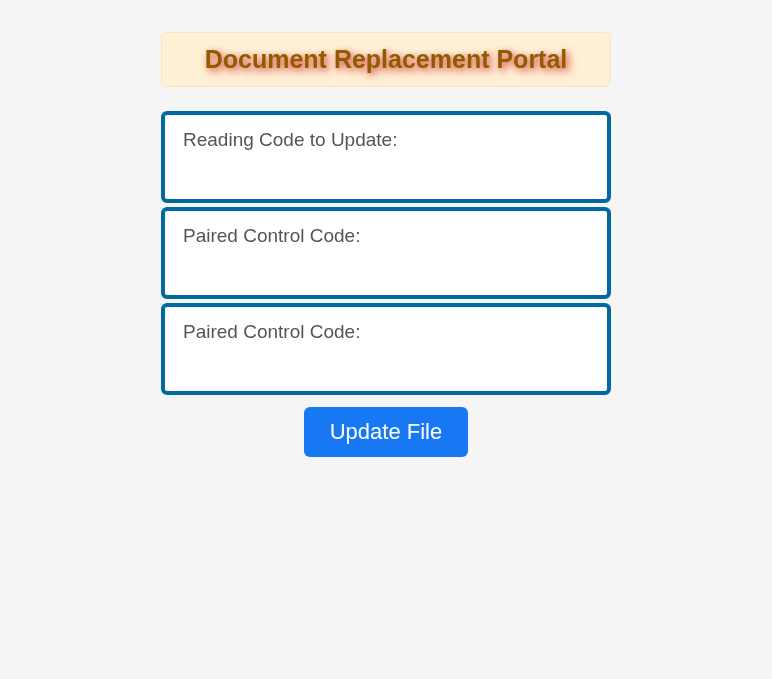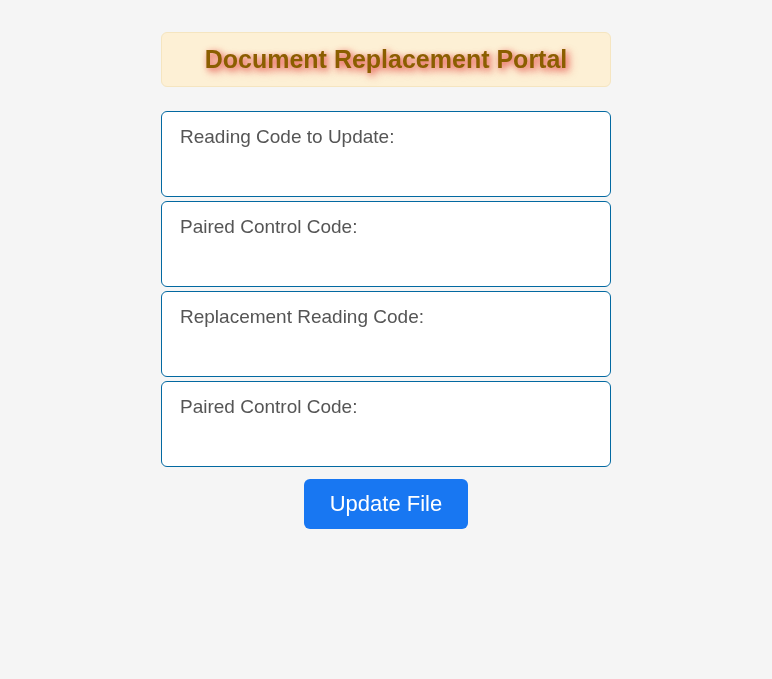--- a/index.html
+++ b/index.html
@@ -28,21 +28,21 @@
       text-align: center;
     }
     .header-title {
       font-size: 25px;
       font-weight: 600;
       color: #8b5e00;
       text-shadow: 2px 2px 6px rgba(220, 20, 20, 0.6), 4px 4px 10px rgba(220, 20, 20, 0.35);
     }
     .form-group {
       background: #fff;
-      border: 1px solid #0369a1;
+      border: 4px solid #0369a1;
       border-radius: 6px;
       padding: 14px 18px 24px 18px;
       margin-bottom: 4px;
     }
     .form-label {
       font-size: 19px;
       font-weight: 400;
       color: #555;
     }
     .instruction {
@@ -90,24 +90,20 @@
     <label class="form-label">Reading Code to Update:</label>
     <input type="text" class="form-input" style="">
   </div>
 
   <div class="form-group">
     <label class="form-label">Paired Control Code:</label>
     <input type="text" class="form-input" style="">
   </div>
 
 
-  <div class="form-group">
-    <label class="form-label">Replacement Reading Code:</label>
-    <input type="text" class="form-input" style="">
-  </div>
 
   <div class="form-group">
     <label class="form-label">Paired Control Code:</label>
     <input type="text" class="form-input" style="">
   </div>
 
   <button class="btn-primary">Update File</button>
 
 </div>
 

